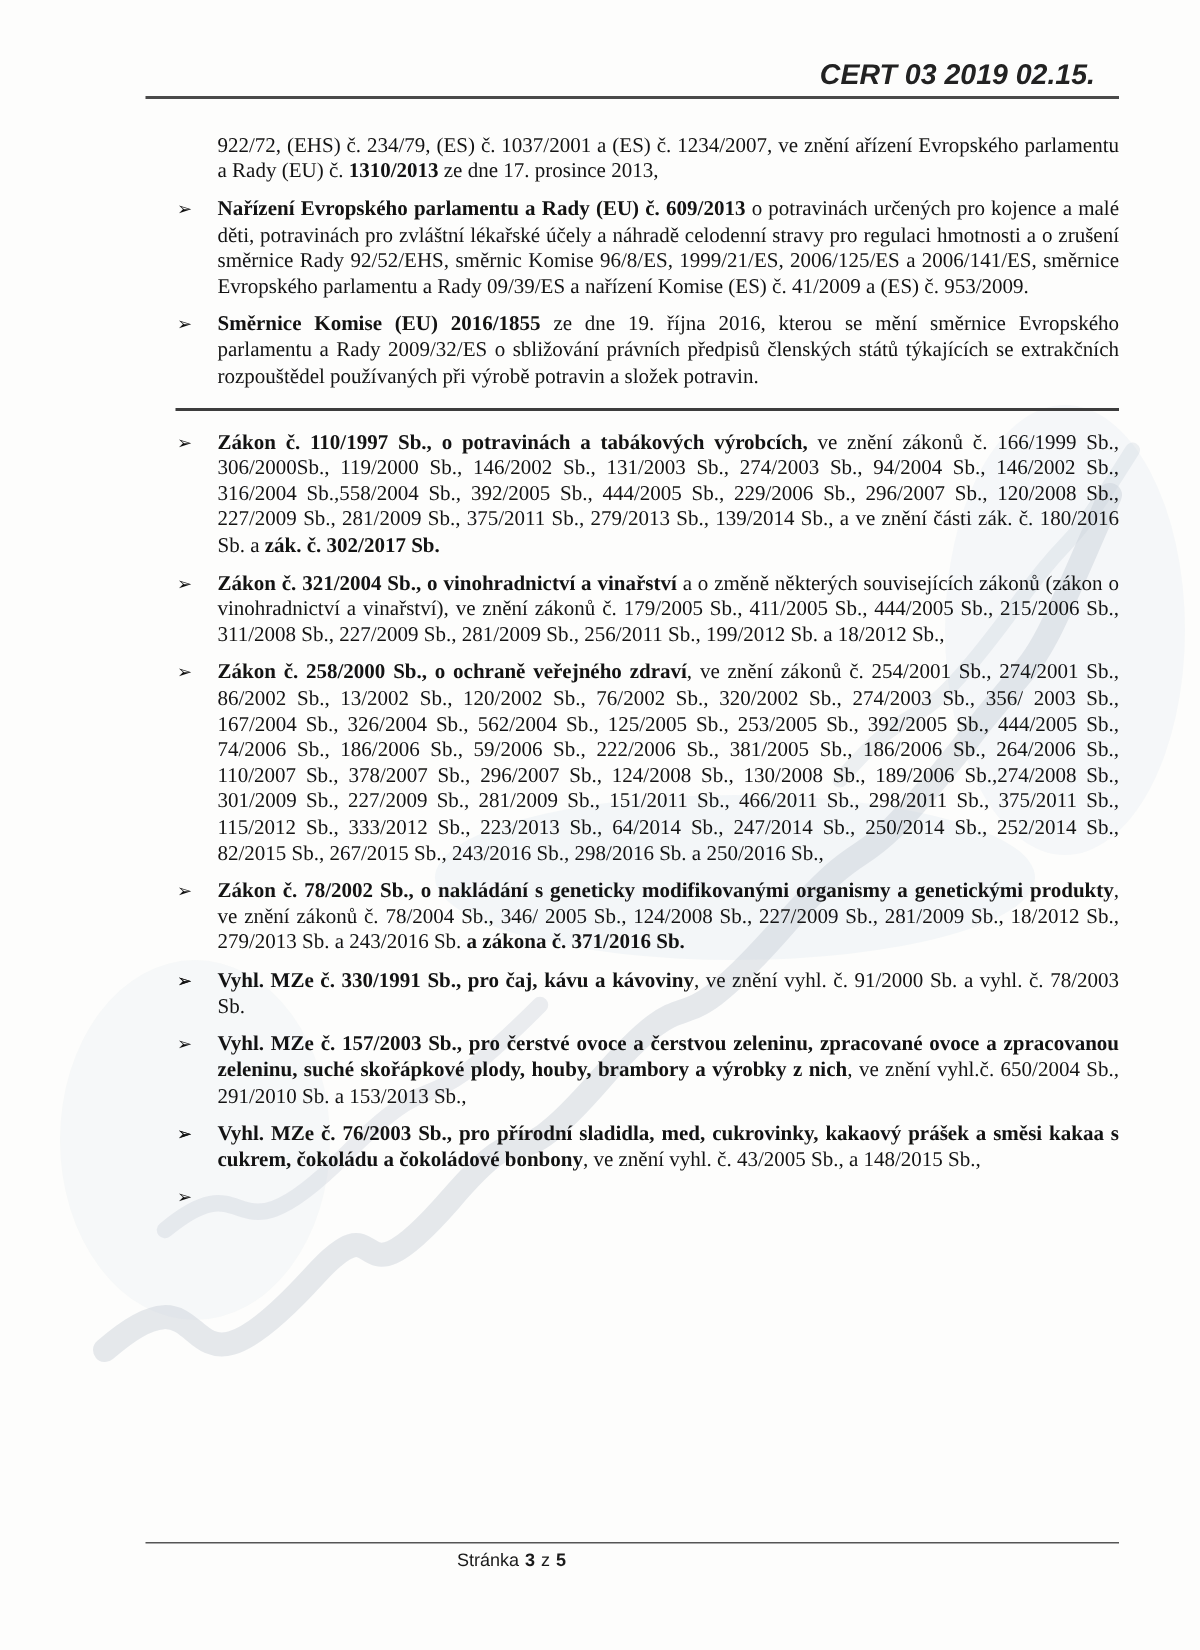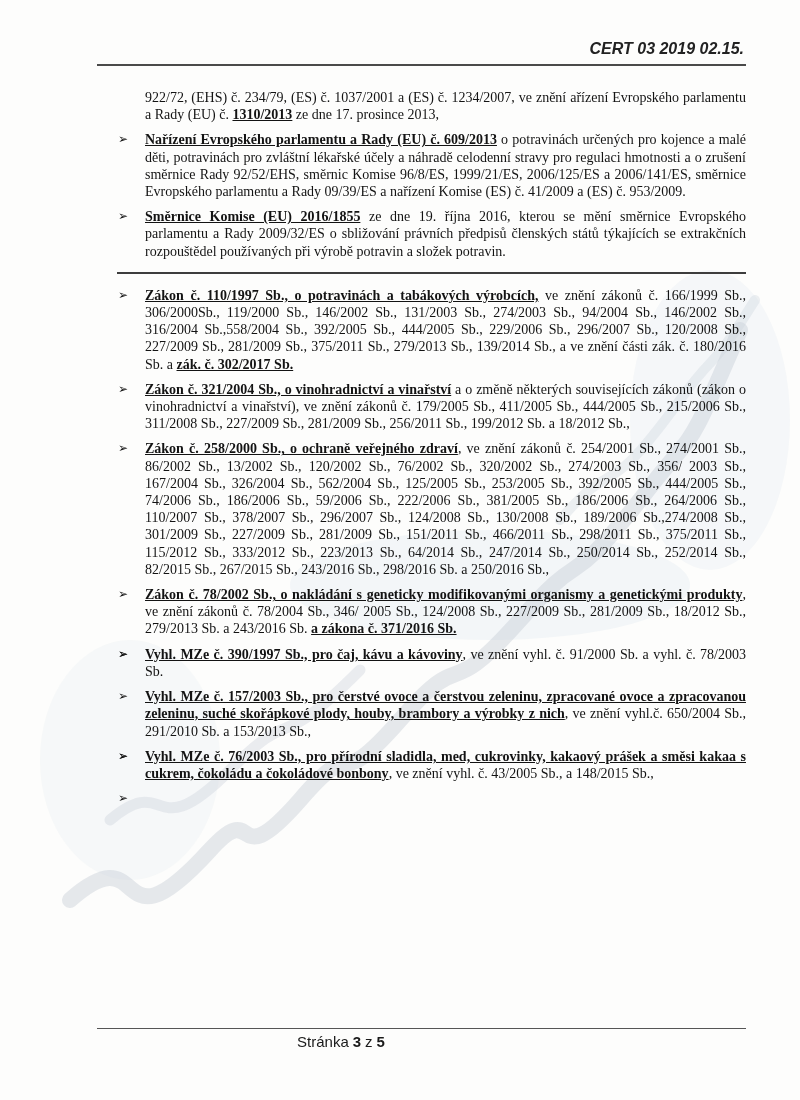--- a/index.html
+++ b/index.html
@@ -3,45 +3,45 @@
 <meta charset="utf-8">
 <style>
   html,body{margin:0;padding:0;background:#e8e8e8;}
   .page{
     position:relative;width:800px;height:1100px;margin:0 auto;
     background:#fdfdfc;overflow:hidden;
     font-family:"Liberation Serif", serif;color:#131313;
   }
   .watermark{position:absolute;left:0;top:0;width:800px;height:1100px;pointer-events:none;}
   .header-text{
-    position:absolute;top:40px;right:56px;
+    position:absolute;top:40px;right:70px;
     font-family:"Liberation Sans", sans-serif;
-    font-style:italic;font-weight:bold;font-size:16px;color:#222;
+    font-style:italic;font-weight:bold;font-size:19px;color:#222;
   }
   .header-rule{position:absolute;top:64px;left:97px;width:649px;height:0;
     border-top:2px solid #4a4a4a;}
   .content{
     position:absolute;top:89px;left:97px;width:649px;
     font-size:14px;line-height:17.2px;text-align:justify;z-index:2;
   }
   .item{position:relative;padding-left:48px;margin-bottom:8px;}
   .item .marker{
     position:absolute;left:21px;top:0px;
     font-family:"DejaVu Sans", sans-serif;font-size:12px;color:#111;
   }
-  .item b{font-weight:bold;text-decoration:underline;}
+  .item b{font-weight:bold;}
   .separator{
     border-top:2px solid #3d3d3d;height:0;
     margin:12px 0 13px 20px;
   }
   .footer-rule{position:absolute;left:97px;top:1028px;width:649px;height:0;
     border-top:1.5px solid #555;}
   .footer-text{
     position:absolute;left:0;top:1033px;width:682px;text-align:center;
-    font-family:"Liberation Sans", sans-serif;font-size:15px;color:#1a1a1a;
+    font-family:"Liberation Sans", sans-serif;font-size:12px;color:#1a1a1a;
   }
   .footer-text b{font-weight:bold;}
   .footer-text span, .footer-text b{margin:0 2px;}
 </style>
 </head>
 <body>
 
 <div class="page">
 
   <svg class="watermark" viewBox="0 0 800 1100" aria-hidden="true">
@@ -61,21 +61,21 @@
   <div class="content">
       <div class="item"><span><span>922/72, (EHS) č. 234/79, (ES) č. 1037/2001 a (ES) č. 1234/2007, ve znění ařízení Evropského parlamentu a Rady (EU) č. </span><b>1310/2013</b><span> ze dne 17. prosince 2013,</span></span></div>
       <div class="item"><span class="marker">➢</span><span><b>Nařízení Evropského parlamentu a Rady (EU) č. 609/2013</b><span> o potravinách určených pro kojence a malé děti, potravinách pro zvláštní lékařské účely a náhradě celodenní stravy pro regulaci hmotnosti a o zrušení směrnice Rady 92/52/EHS, směrnic Komise 96/8/ES, 1999/21/ES, 2006/125/ES a 2006/141/ES, směrnice Evropského parlamentu a Rady 09/39/ES a nařízení Komise (ES) č. 41/2009 a (ES) č. 953/2009.</span></span></div>
       <div class="item"><span class="marker">➢</span><span><b>Směrnice Komise (EU) 2016/1855</b><span> ze dne 19. října 2016, kterou se mění směrnice Evropského parlamentu a Rady 2009/32/ES o sbližování právních předpisů členských států týkajících se extrakčních rozpouštědel používaných při výrobě potravin a složek potravin.</span></span></div>
       <div class="separator"></div>
       <div class="item"><span class="marker">➢</span><span><b>Zákon č. 110/1997 Sb., o potravinách a tabákových výrobcích,</b><span> ve znění zákonů č. 166/1999 Sb., 306/2000Sb., 119/2000 Sb., 146/2002 Sb., 131/2003 Sb., 274/2003 Sb., 94/2004 Sb., 146/2002 Sb., 316/2004 Sb.,558/2004 Sb., 392/2005 Sb., 444/2005 Sb., 229/2006 Sb., 296/2007 Sb., 120/2008 Sb., 227/2009 Sb., 281/2009 Sb., 375/2011 Sb., 279/2013 Sb., 139/2014 Sb., a ve znění části zák. č. 180/2016 Sb. a </span><b>zák. č. 302/2017 Sb.</b></span></div>
       <div class="item"><span class="marker">➢</span><span><b>Zákon č. 321/2004 Sb., o vinohradnictví a vinařství</b><span> a o změně některých souvisejících zákonů (zákon o vinohradnictví a vinařství), ve znění zákonů č. 179/2005 Sb., 411/2005 Sb., 444/2005 Sb., 215/2006 Sb., 311/2008 Sb., 227/2009 Sb., 281/2009 Sb., 256/2011 Sb., 199/2012 Sb. a 18/2012 Sb.,</span></span></div>
       <div class="item"><span class="marker">➢</span><span><b>Zákon č. 258/2000 Sb., o ochraně veřejného zdraví</b><span>, ve znění zákonů č. 254/2001 Sb., 274/2001 Sb., 86/2002 Sb., 13/2002 Sb., 120/2002 Sb., 76/2002 Sb., 320/2002 Sb., 274/2003 Sb.,  356/ 2003 Sb., 167/2004 Sb., 326/2004 Sb.,  562/2004 Sb., 125/2005 Sb., 253/2005 Sb., 392/2005 Sb.,  444/2005 Sb., 74/2006 Sb., 186/2006 Sb., 59/2006 Sb., 222/2006 Sb., 381/2005 Sb., 186/2006 Sb., 264/2006 Sb., 110/2007 Sb., 378/2007 Sb.,  296/2007 Sb., 124/2008 Sb., 130/2008 Sb., 189/2006 Sb.,274/2008 Sb., 301/2009 Sb., 227/2009 Sb., 281/2009 Sb., 151/2011 Sb., 466/2011 Sb., 298/2011 Sb., 375/2011 Sb., 115/2012 Sb., 333/2012 Sb., 223/2013 Sb., 64/2014 Sb., 247/2014 Sb., 250/2014 Sb., 252/2014 Sb., 82/2015 Sb., 267/2015 Sb., 243/2016 Sb., 298/2016 Sb. a 250/2016 Sb.,</span></span></div>
       <div class="item"><span class="marker">➢</span><span><b>Zákon č. 78/2002 Sb., o nakládání s geneticky modifikovanými organismy a genetickými produkty</b><span>, ve znění zákonů č. 78/2004 Sb., 346/ 2005 Sb., 124/2008 Sb., 227/2009 Sb., 281/2009 Sb., 18/2012 Sb., 279/2013 Sb. a 243/2016 Sb. </span><b>a zákona č. 371/2016 Sb.</b></span></div>
       <div class="item"><span class="marker">➢</span></div>
-      <div class="item"><span class="marker">➢</span><span><b>Vyhl. MZe č. 390/1997 Sb., pro čaj, kávu a kávoviny</b><span>, ve znění vyhl. č. 91/2000 Sb. a vyhl. č. 78/2003 Sb.</span></span></div>
+      <div class="item"><span class="marker">➢</span><span><b>Vyhl. MZe č. 330/1991 Sb., pro čaj, kávu a kávoviny</b><span>, ve znění vyhl. č. 91/2000 Sb. a vyhl. č. 78/2003 Sb.</span></span></div>
       <div class="item"><span class="marker">➢</span><span><b>Vyhl. MZe č. 157/2003 Sb., pro čerstvé ovoce a čerstvou zeleninu, zpracované ovoce a zpracovanou zeleninu, suché skořápkové plody, houby, brambory a výrobky z nich</b><span>, ve znění vyhl.č. 650/2004 Sb., 291/2010 Sb. a 153/2013 Sb.,</span></span></div>
       <div class="item"><span class="marker">➢</span></div>
       <div class="item"><span class="marker">➢</span><span><b>Vyhl. MZe č. 76/2003 Sb., pro přírodní sladidla, med, cukrovinky, kakaový prášek a směsi kakaa s cukrem, čokoládu a čokoládové bonbony</b><span>, ve znění vyhl. č. 43/2005 Sb., a 148/2015 Sb.,</span></span></div>
       <div class="item"><span class="marker">➢</span></div>
     </div>
 
   <div class="footer-rule"></div>
   <div class="footer-text"><span>Stránka</span><b>3</b><span>z</span><b>5</b></div>
 
 </div>

